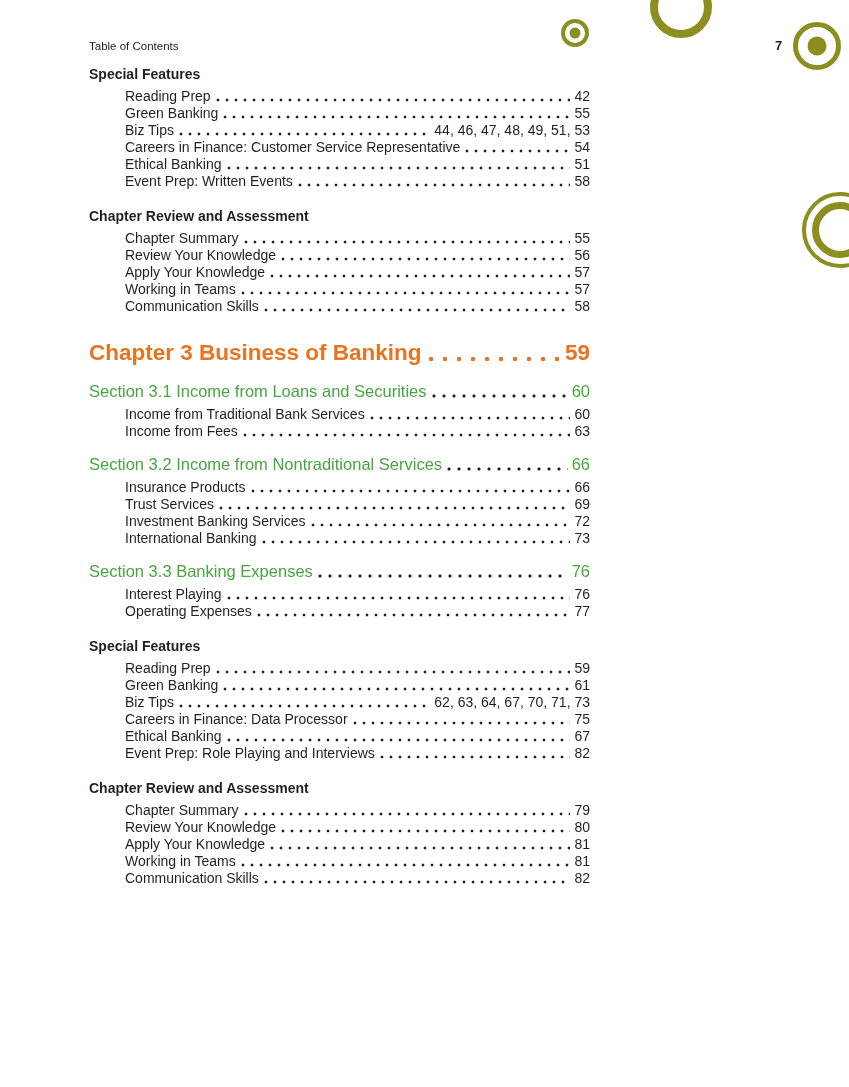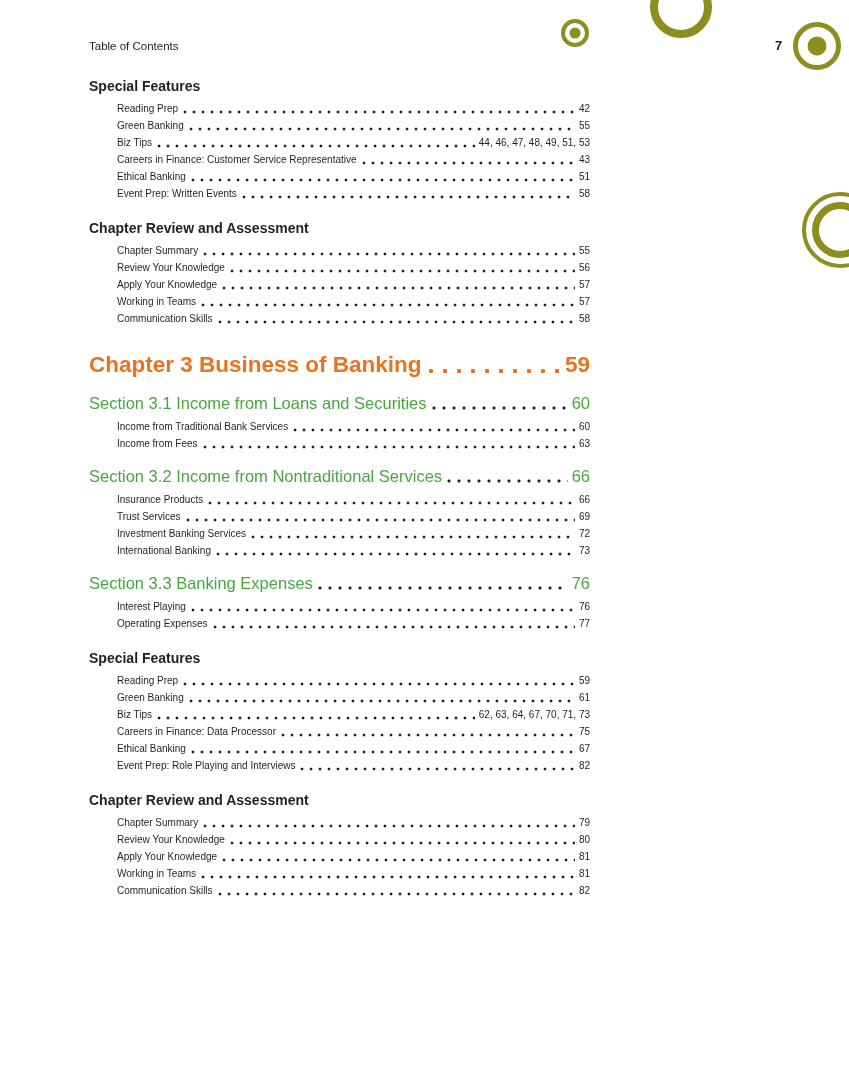--- a/index.html
+++ b/index.html
@@ -26,29 +26,29 @@
     height: 16px;
     font-size: 11.5px;
   }
   .rh-label { position: absolute; left: 0; top: 2px; }
   .folio { position: absolute; left: 686px; top: 0; font-size: 13px; font-weight: bold; }
 
   
   .content {
     position: absolute;
     left: 89px;
-    top: 78px;
+    top: 66px;
     width: 501px;
   }
   .row { display: flex; align-items: baseline; }
   .content .row:first-child { margin-top: 0; }
 
   .row.entry {
-    margin-left: 28px;
-    font-size: 10px;
+    margin-left: 36px;
+    font-size: 14px;
     line-height: 17px;
   }
   .row.subheading {
     font-size: 14px;
     font-weight: bold;
     line-height: 17px;
     margin: 18px 0 5px;
   }
   .row.section {
     font-size: 16.5px;
@@ -145,21 +145,21 @@
         <span class="pg">55</span>
       </div>
       <div class="row entry">
         <span class="lbl">Biz Tips</span>
         <span class="dots"></span>
         <span class="pg">44, 46, 47, 48, 49, 51, 53</span>
       </div>
       <div class="row entry">
         <span class="lbl">Careers in Finance: Customer Service Representative</span>
         <span class="dots"></span>
-        <span class="pg">43</span>
+        <span class="pg">54</span>
       </div>
       <div class="row entry">
         <span class="lbl">Ethical Banking</span>
         <span class="dots"></span>
         <span class="pg">51</span>
       </div>
       <div class="row entry">
         <span class="lbl">Event Prep: Written Events</span>
         <span class="dots"></span>
         <span class="pg">58</span>

